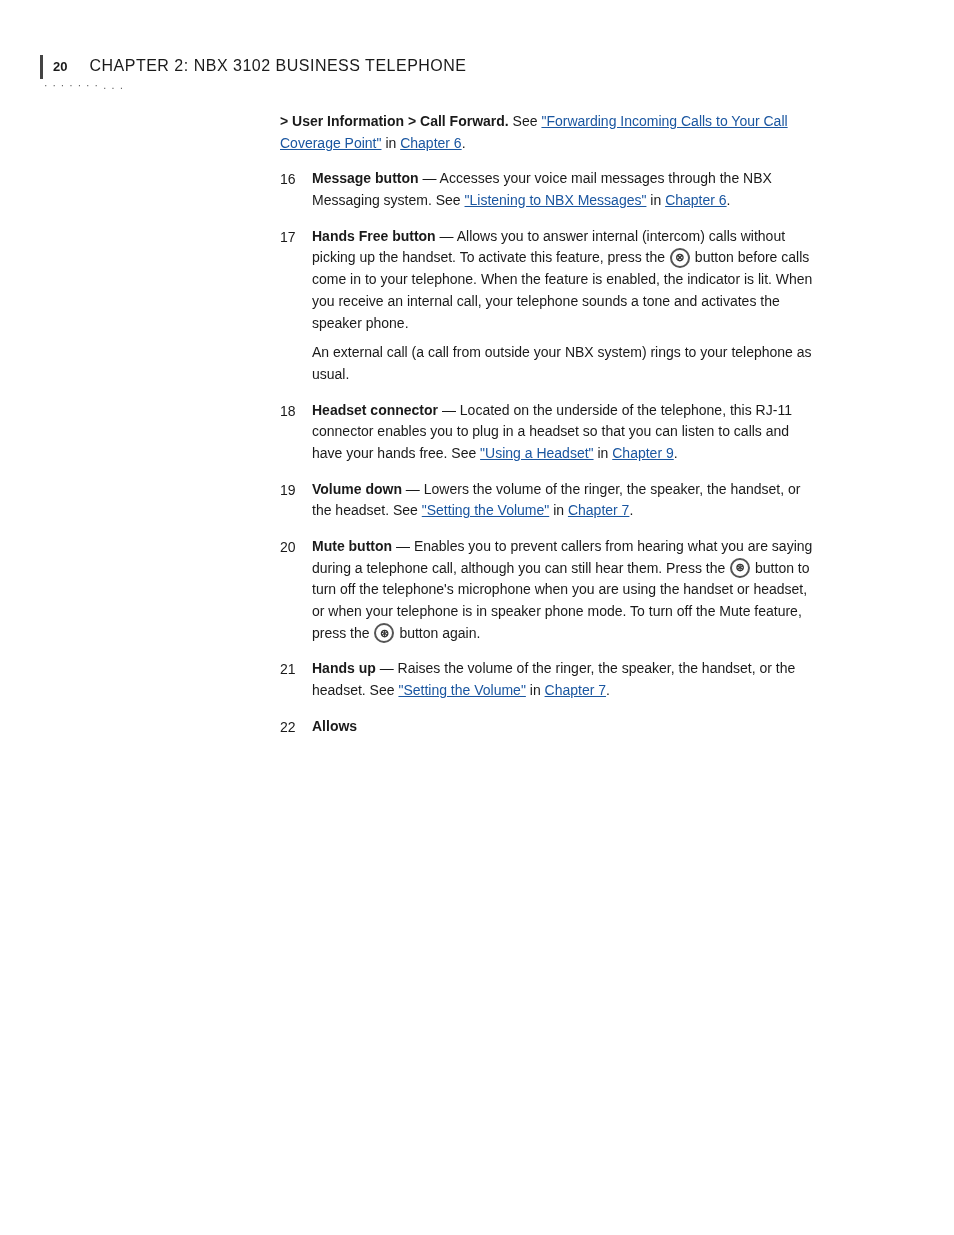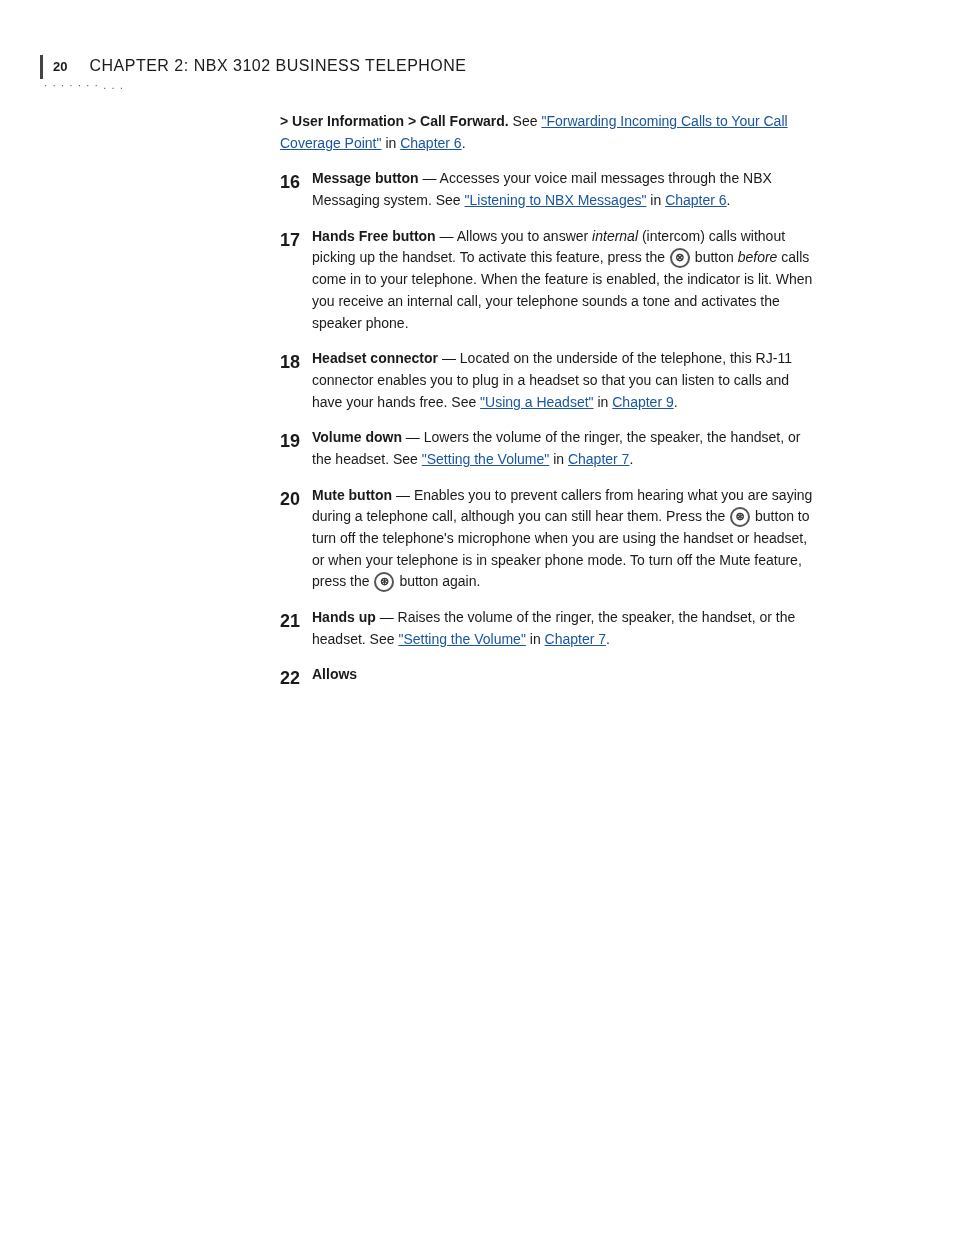--- a/index.html
+++ b/index.html
@@ -49,23 +49,23 @@
       line-height: 1.5;
     }
 
     .item-block {
       margin-bottom: 14px;
       display: flex;
       align-items: flex-start;
     }
 
     .item-number {
-      font-weight: bold;
-      font-family: Arial, sans-serif;
-      font-size: 18px;
+      font-weight: normal;
+      font-family: Arial, sans-serif;
+      font-size: 14px;
       min-width: 32px;
       padding-top: 1px;
     }
 
     .item-content {
       flex: 1;
       font-size: 14px;
       line-height: 1.55;
       font-family: Arial, sans-serif;
     }
@@ -77,21 +77,20 @@
     .item-content p:last-child {
       margin-bottom: 0;
     }
 
     .bold {
       font-weight: bold;
       margin-top: 28px;
     }
 
     .italic {
-      font-style: italic;
     }
 
     a, .link {
       color: #1a56a0;
       text-decoration: underline;
     }
 
     .inline-icon {
       display: inline-flex;
       align-items: center;
@@ -194,20 +193,21 @@
           <span>Allows you to answer </span>
           <span class="italic">internal</span>
           <span> (intercom) calls without picking up the handset. To activate this feature, press the </span>
           <span class="inline-icon">
               <span class="inline-icon-x">⊗</span>
             </span>
           <span> button </span>
           <span class="italic">before</span>
           <span> calls come in to your telephone. When the feature is enabled, the indicator is lit. When you receive an internal call, your telephone sounds a tone and activates the speaker phone.</span>
         </p>
+        <p>An external call (a call from outside your NBX system) rings to your telephone as usual.</p>
       </div>
     </div>
 
     <div class="item-block">
       <div class="item-number">18</div>
       <div class="item-content">
         <p>
           <span class="bold">Headset connector</span>
           <span> — </span>
           <span>Located on the underside of the telephone, this RJ-11 connector enables you to plug in a headset so that you can listen to calls and have your hands free. See </span>

